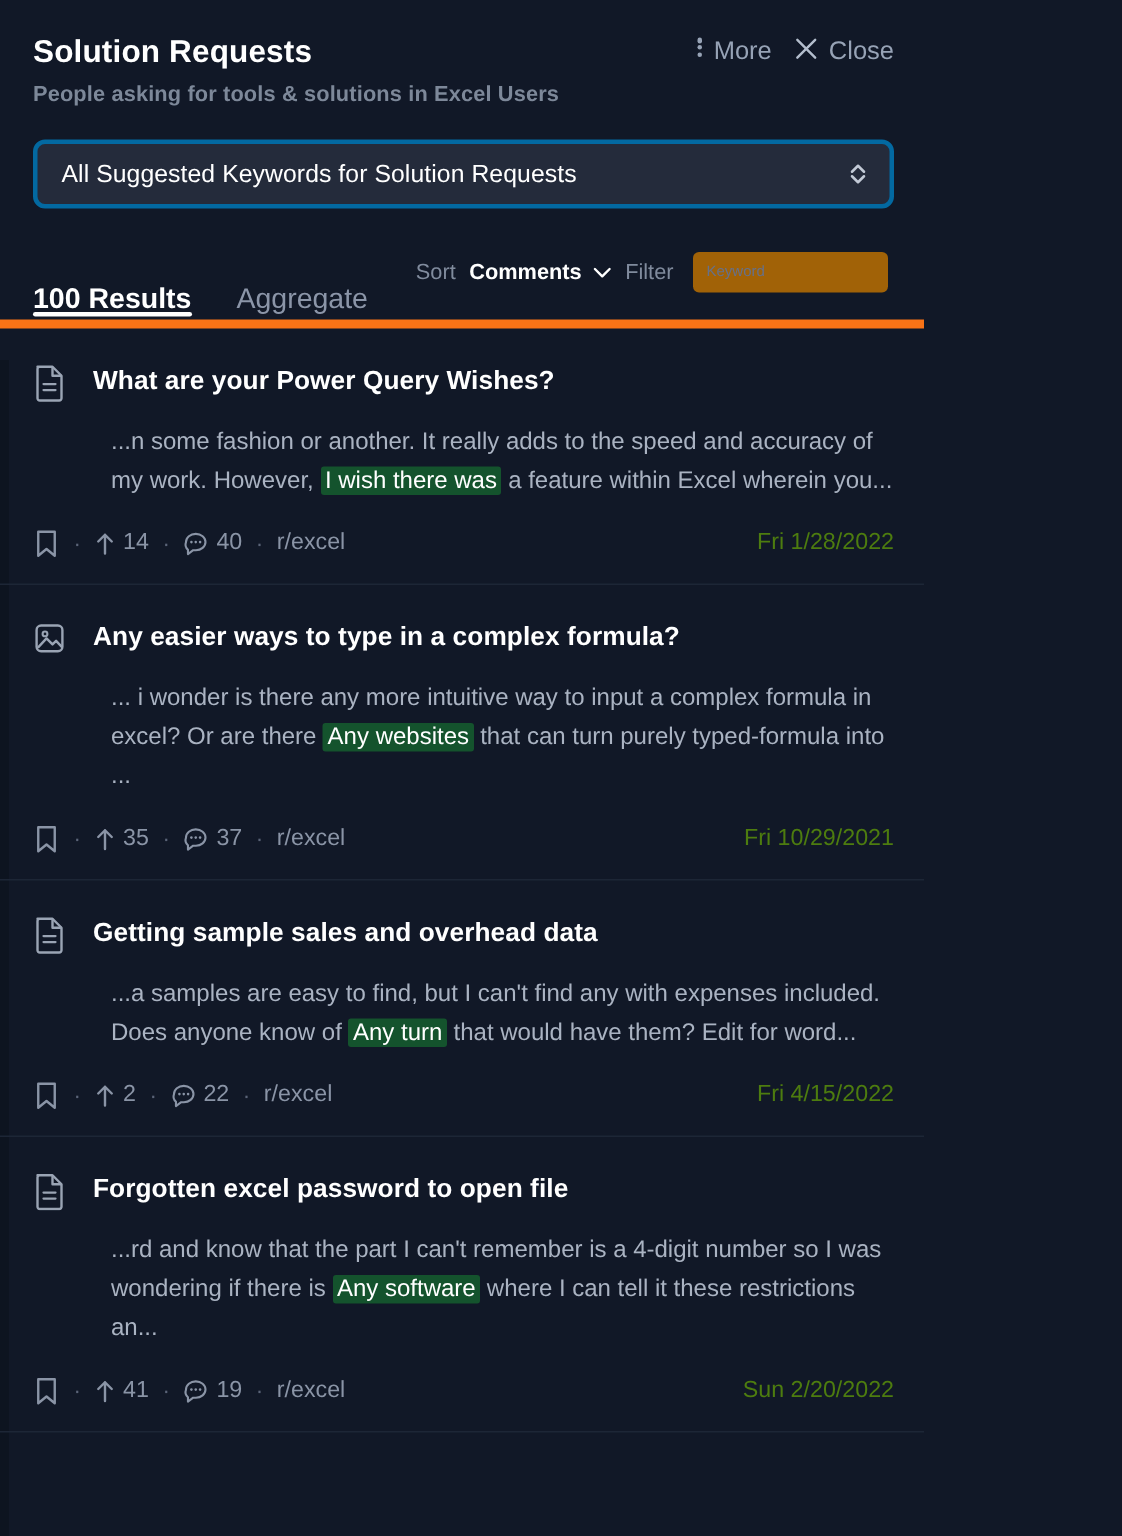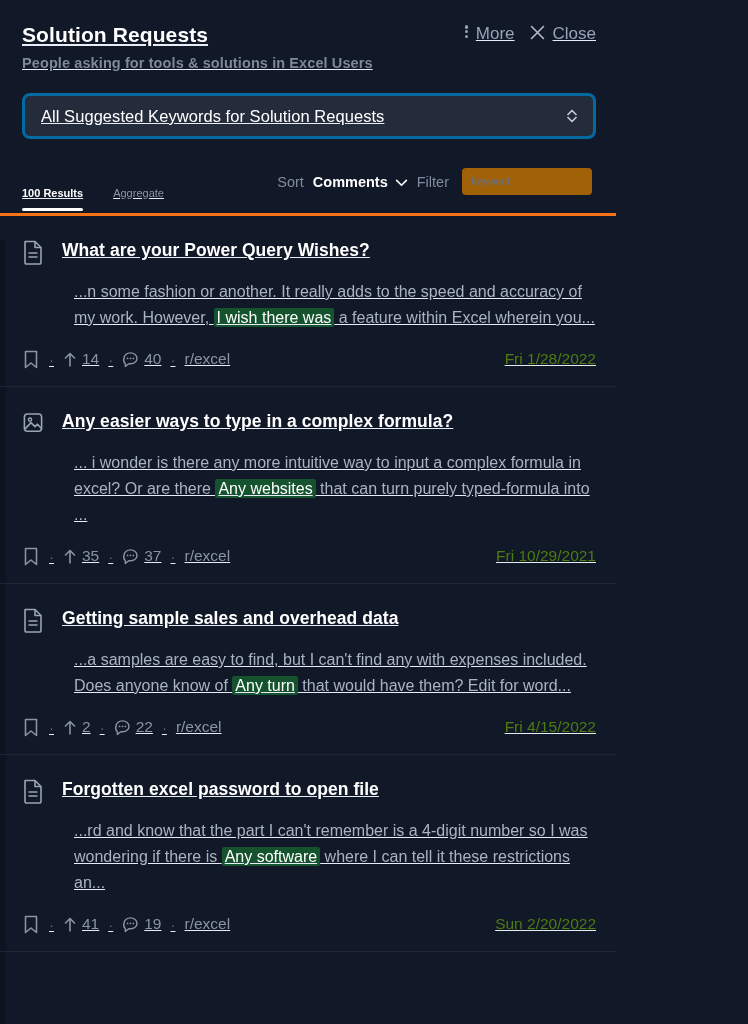--- a/index.html
+++ b/index.html
@@ -11,21 +11,20 @@
     font-family: "Liberation Sans", sans-serif;
     overflow: hidden;
   }
 
   #app {
     position: relative;
     width: 616px;
     height: 1024px;
     background: #111827;
     color: #e8edf5;
-    text-decoration: underline;
   }
 
   
   .gutter {
     position: absolute;
     left: 0; top: 240px;
     width: 6px; height: 784px;
     background: #0d1420;
   }
 
@@ -107,22 +106,22 @@
   
   .tabbar {
     margin: 20px 20px 0 22px;
     display: flex;
     align-items: flex-end;
     height: 52px;
     position: relative;
   }
   .tabs { display: flex; align-items: flex-start; gap: 30px; }
   .tab {
-    font-size: 11px;
-    padding-bottom: 12px;
+    font-size: 19px;
+    padding-bottom: 0;
     cursor: pointer;
     position: relative;
   }
   .tab.active { color: #ffffff; font-weight: bold; }
   .tab.inactive { color: #8b95a8; }
   .tab.active::after {
     content: "";
     position: absolute;
     left: 0; right: 0; bottom: 0;
     height: 3px;
@@ -158,21 +157,21 @@
     font-family: "Liberation Sans", sans-serif;
     font-size: 10px;
     padding: 0 9px;
     margin-left: 4px;
   }
   .filter-input::placeholder { color: #66718a; }
 
   
   .results {
     margin-top: 2px;
-    border-top: 3px solid #f97316;
+    border-top: 6px solid #f97316;
   }
   .result-card {
     padding: 22px 20px 16px 22px;
     border-bottom: 1px solid #1d2636;
     position: relative;
     cursor: pointer;
   }
   .card-head {
     display: flex;
     align-items: flex-start;

